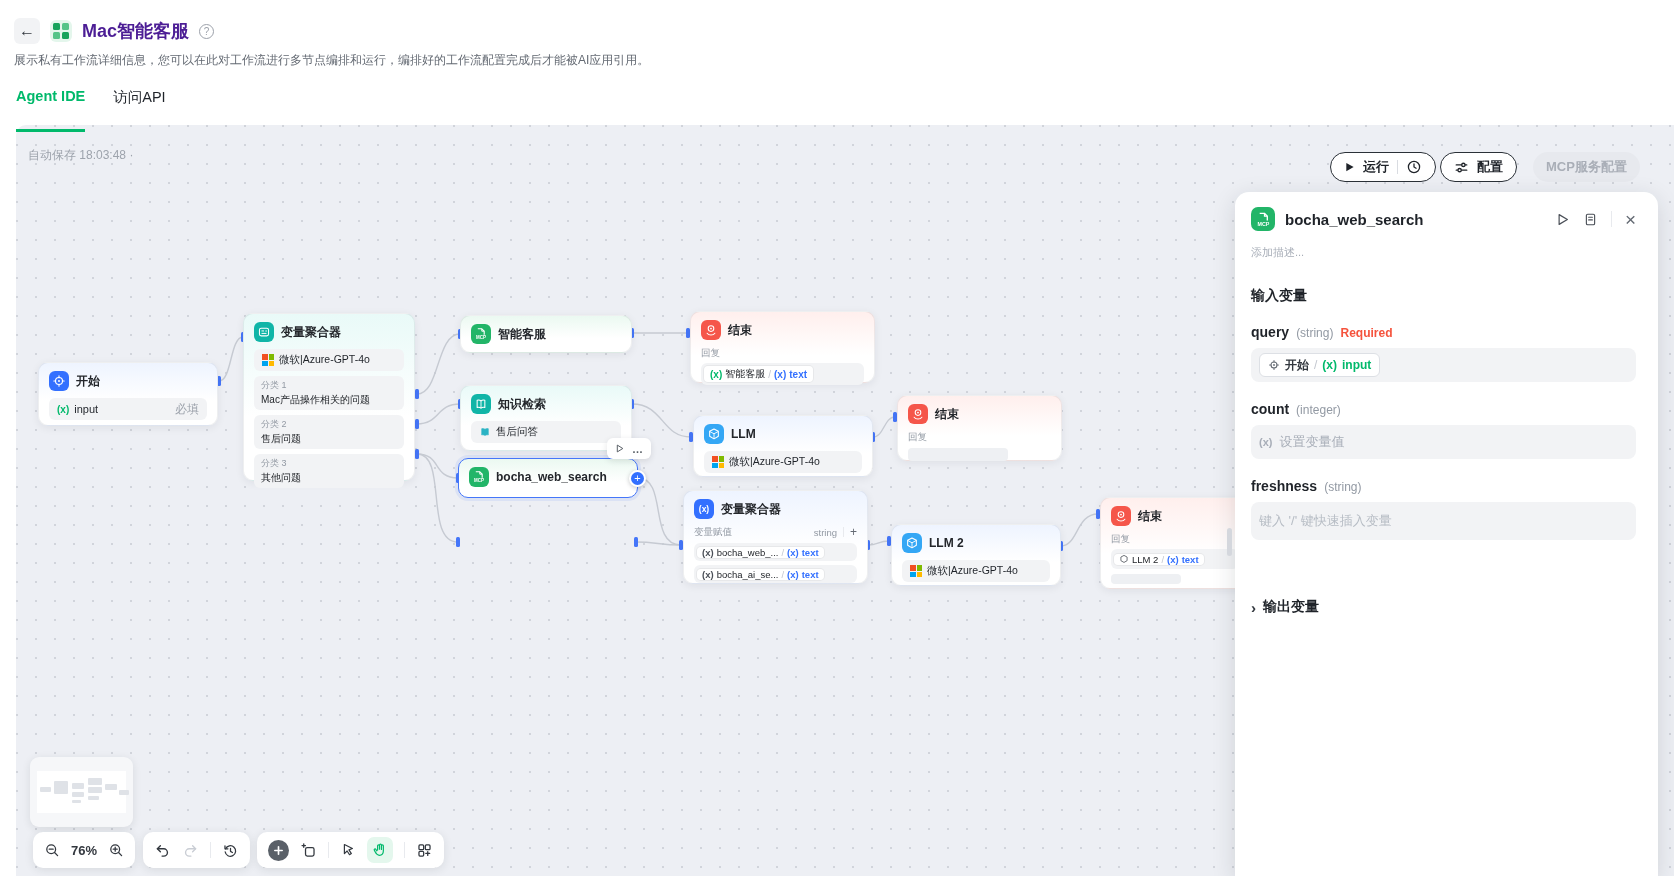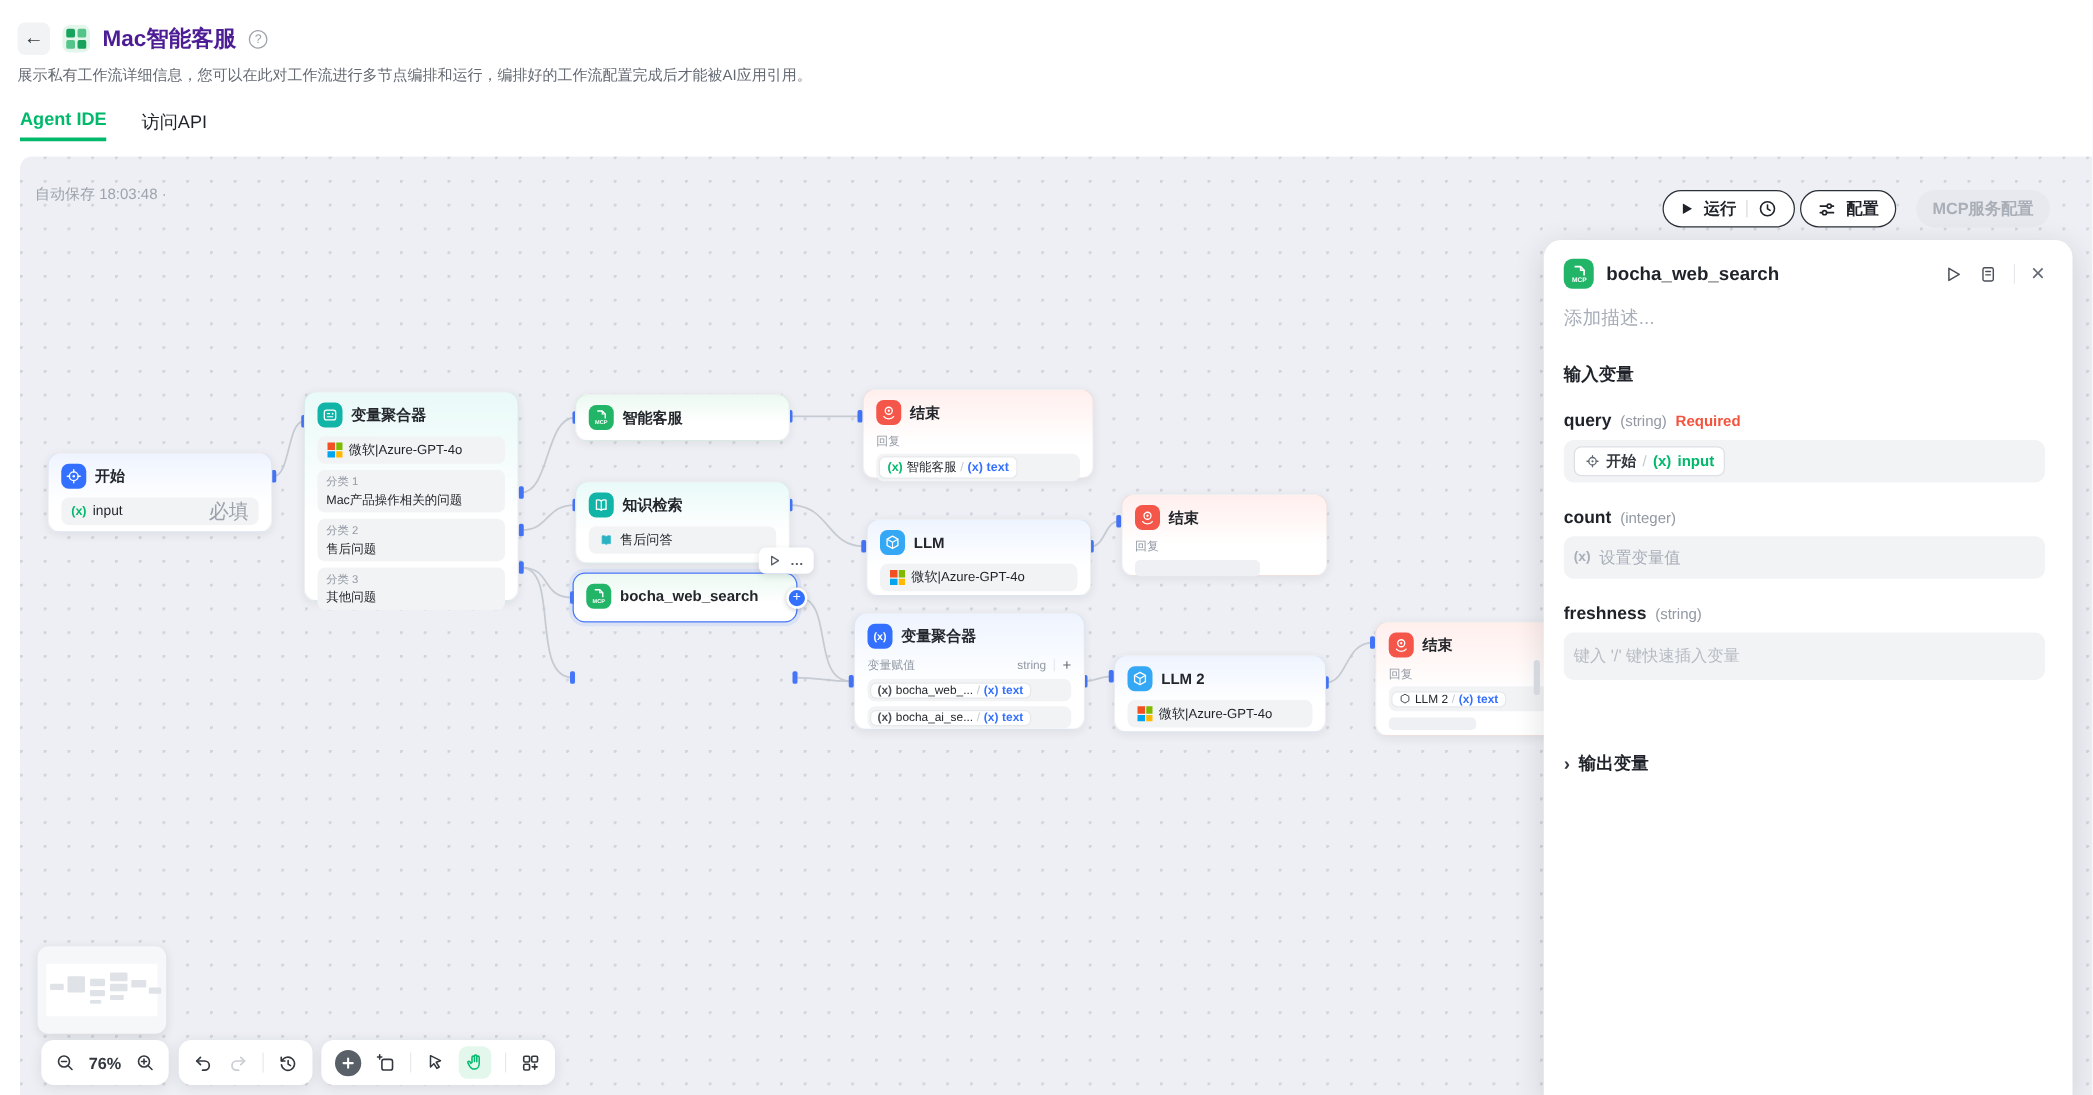--- a/index.html
+++ b/index.html
@@ -11,21 +11,21 @@
   .hd-row { position:absolute; left:14px; top:18px; display:flex; align-items:center; gap:10px; }
   .back-btn { width:26px; height:26px; border-radius:6px; background:#f2f3f5; display:flex; align-items:center; justify-content:center; font-size:16px; color:#33383f; cursor:pointer; }
   .app-logo { width:22px; height:22px; border-radius:6px; background:#e4f6ec; display:grid; grid-template-columns:7px 7px; grid-template-rows:7px 7px; gap:2px; place-content:center; }
   .app-logo i { border-radius:1.5px; }
   .app-logo i:nth-child(1){ background:#17a35b;} .app-logo i:nth-child(2){ background:#54c488;}
   .app-logo i:nth-child(3){ background:#54c488;} .app-logo i:nth-child(4){ background:#17a35b;}
   .page-title { font-size:18px; font-weight:700; color:#4c1d95; }
   .help-circ { width:15px; height:15px; border-radius:50%; border:1.4px solid #9ca1aa; color:#9ca1aa; font-size:10px; display:flex; align-items:center; justify-content:center; }
   .subtitle { position:absolute; left:14px; top:52px; font-size:12px; color:#646a73; }
   .tabs { position:absolute; left:16px; top:88px; display:flex; gap:28px; }
-  .tab { font-size:14.5px; padding-bottom:6px; cursor:pointer; color:#1f2329; }
+  .tab { font-size:14.5px; padding-bottom:25px; cursor:pointer; color:#1f2329; }
   .tab.active { color:#00b96b; font-weight:700; border-bottom:3px solid #00b96b; }
 
   
   .canvas { position:absolute; left:16px; top:125px; right:0; bottom:0; border-top-left-radius:10px; overflow:hidden;
     background-color:#edeff4;
     background-image:radial-gradient(circle at 1px 1px, #d1d4db 1.1px, transparent 1.4px);
     background-size:19px 19px;text-decoration:underline; }
   .edges { position:absolute; left:0; top:0; z-index:1; pointer-events:none; }
   .autosave { position:absolute; left:12px; top:22px; font-size:12px; color:#9da3ac; z-index:2; }
 
@@ -101,21 +101,21 @@
   
   .panel { position:absolute; left:1235px; top:192px; width:423px; bottom:0; background:#fff; z-index:40;
     border-radius:14px 14px 0 0; box-shadow:0 6px 24px rgba(31,35,41,.14); }
   .p-handle { position:absolute; left:-8px; top:336px; width:5px; height:28px; border-radius:3px; background:#d4d7dd; cursor:col-resize; }
   .p-head { display:flex; align-items:center; padding:15px 22px 0 16px; gap:10px; }
   .p-icon { width:24px; height:24px; border-radius:7px; background:#22b568; display:flex; align-items:center; justify-content:center; flex:none; }
   .p-title { font-size:15px; font-weight:700; color:#1f2329; flex:1; }
   .p-acts { display:flex; align-items:center; gap:13px; color:#4a4f57; }
   .p-close { font-size:19px; color:#646a73; cursor:pointer; line-height:1; }
   .p-body { padding:0 22px 0 16px; }
-  .p-desc { margin-top:14px; font-size:15px; color:#a8aeb8; }
+  .p-desc { margin-top:14px; font-size:11px; color:#a8aeb8; }
   .p-section { margin-top:27px; font-size:14px; font-weight:700; color:#1f2329; }
   .fld-label { margin-top:19px; display:flex; align-items:baseline; gap:7px; }
   .fld-name { font-size:14px; font-weight:700; color:#1f2329; }
   .fld-type { font-size:12px; color:#9299a3; }
   .fld-req { font-size:12px; color:#f5533d; font-weight:600; }
   .fld-box { margin-top:8px; background:#f2f3f5; border-radius:8px; min-height:34px; display:flex; align-items:center; padding:4px 8px; gap:7px; }
   .var-tag { display:inline-flex; align-items:center; height:24px; background:#fff; border:1px solid #dde0e5; border-radius:6px; padding:0 8px; gap:5px; font-size:12px; }
   .var-tag .nname { color:#33383f; font-weight:600; }
   .var-tag .vv { color:#00b96b; font-weight:700; }
   .ph { font-size:13px; color:#a8aeb8; }
@@ -224,21 +224,21 @@
               <circle cx="10" cy="10" r="1.4" fill="#fff"></circle>
               <path d="M10 2.6v2.6M10 14.8v2.6M2.6 10h2.6M14.8 10h2.6" stroke="#fff" stroke-width="1.6" stroke-linecap="round"></path>
             </svg>
         </span>
         <span class="ntitle">开始</span>
       </div>
       <div class="grow">
         <span class="gx">(x)</span>
         <span>input</span>
         <span style="flex:1"></span>
-        <span style="font-size:16px;color:#9da3ac">必填</span>
+        <span style="font-size:12px;color:#9da3ac">必填</span>
       </div>
     </div>
 
     <div class="node tint-teal" id="node-classifier">
       <div class="node-head">
         <span class="nicon ic-teal">
           <svg width="14" height="14" viewBox="0 0 20 20">
               <rect x="3.5" y="4.5" width="13" height="11" rx="2.5" fill="none" stroke="#fff" stroke-width="1.5"></rect>
               <path d="M7 8.5h2.5M7 12h6" stroke="#fff" stroke-width="1.4" stroke-linecap="round"></path>
               <circle cx="13" cy="8.5" r="1" fill="#fff"></circle>

